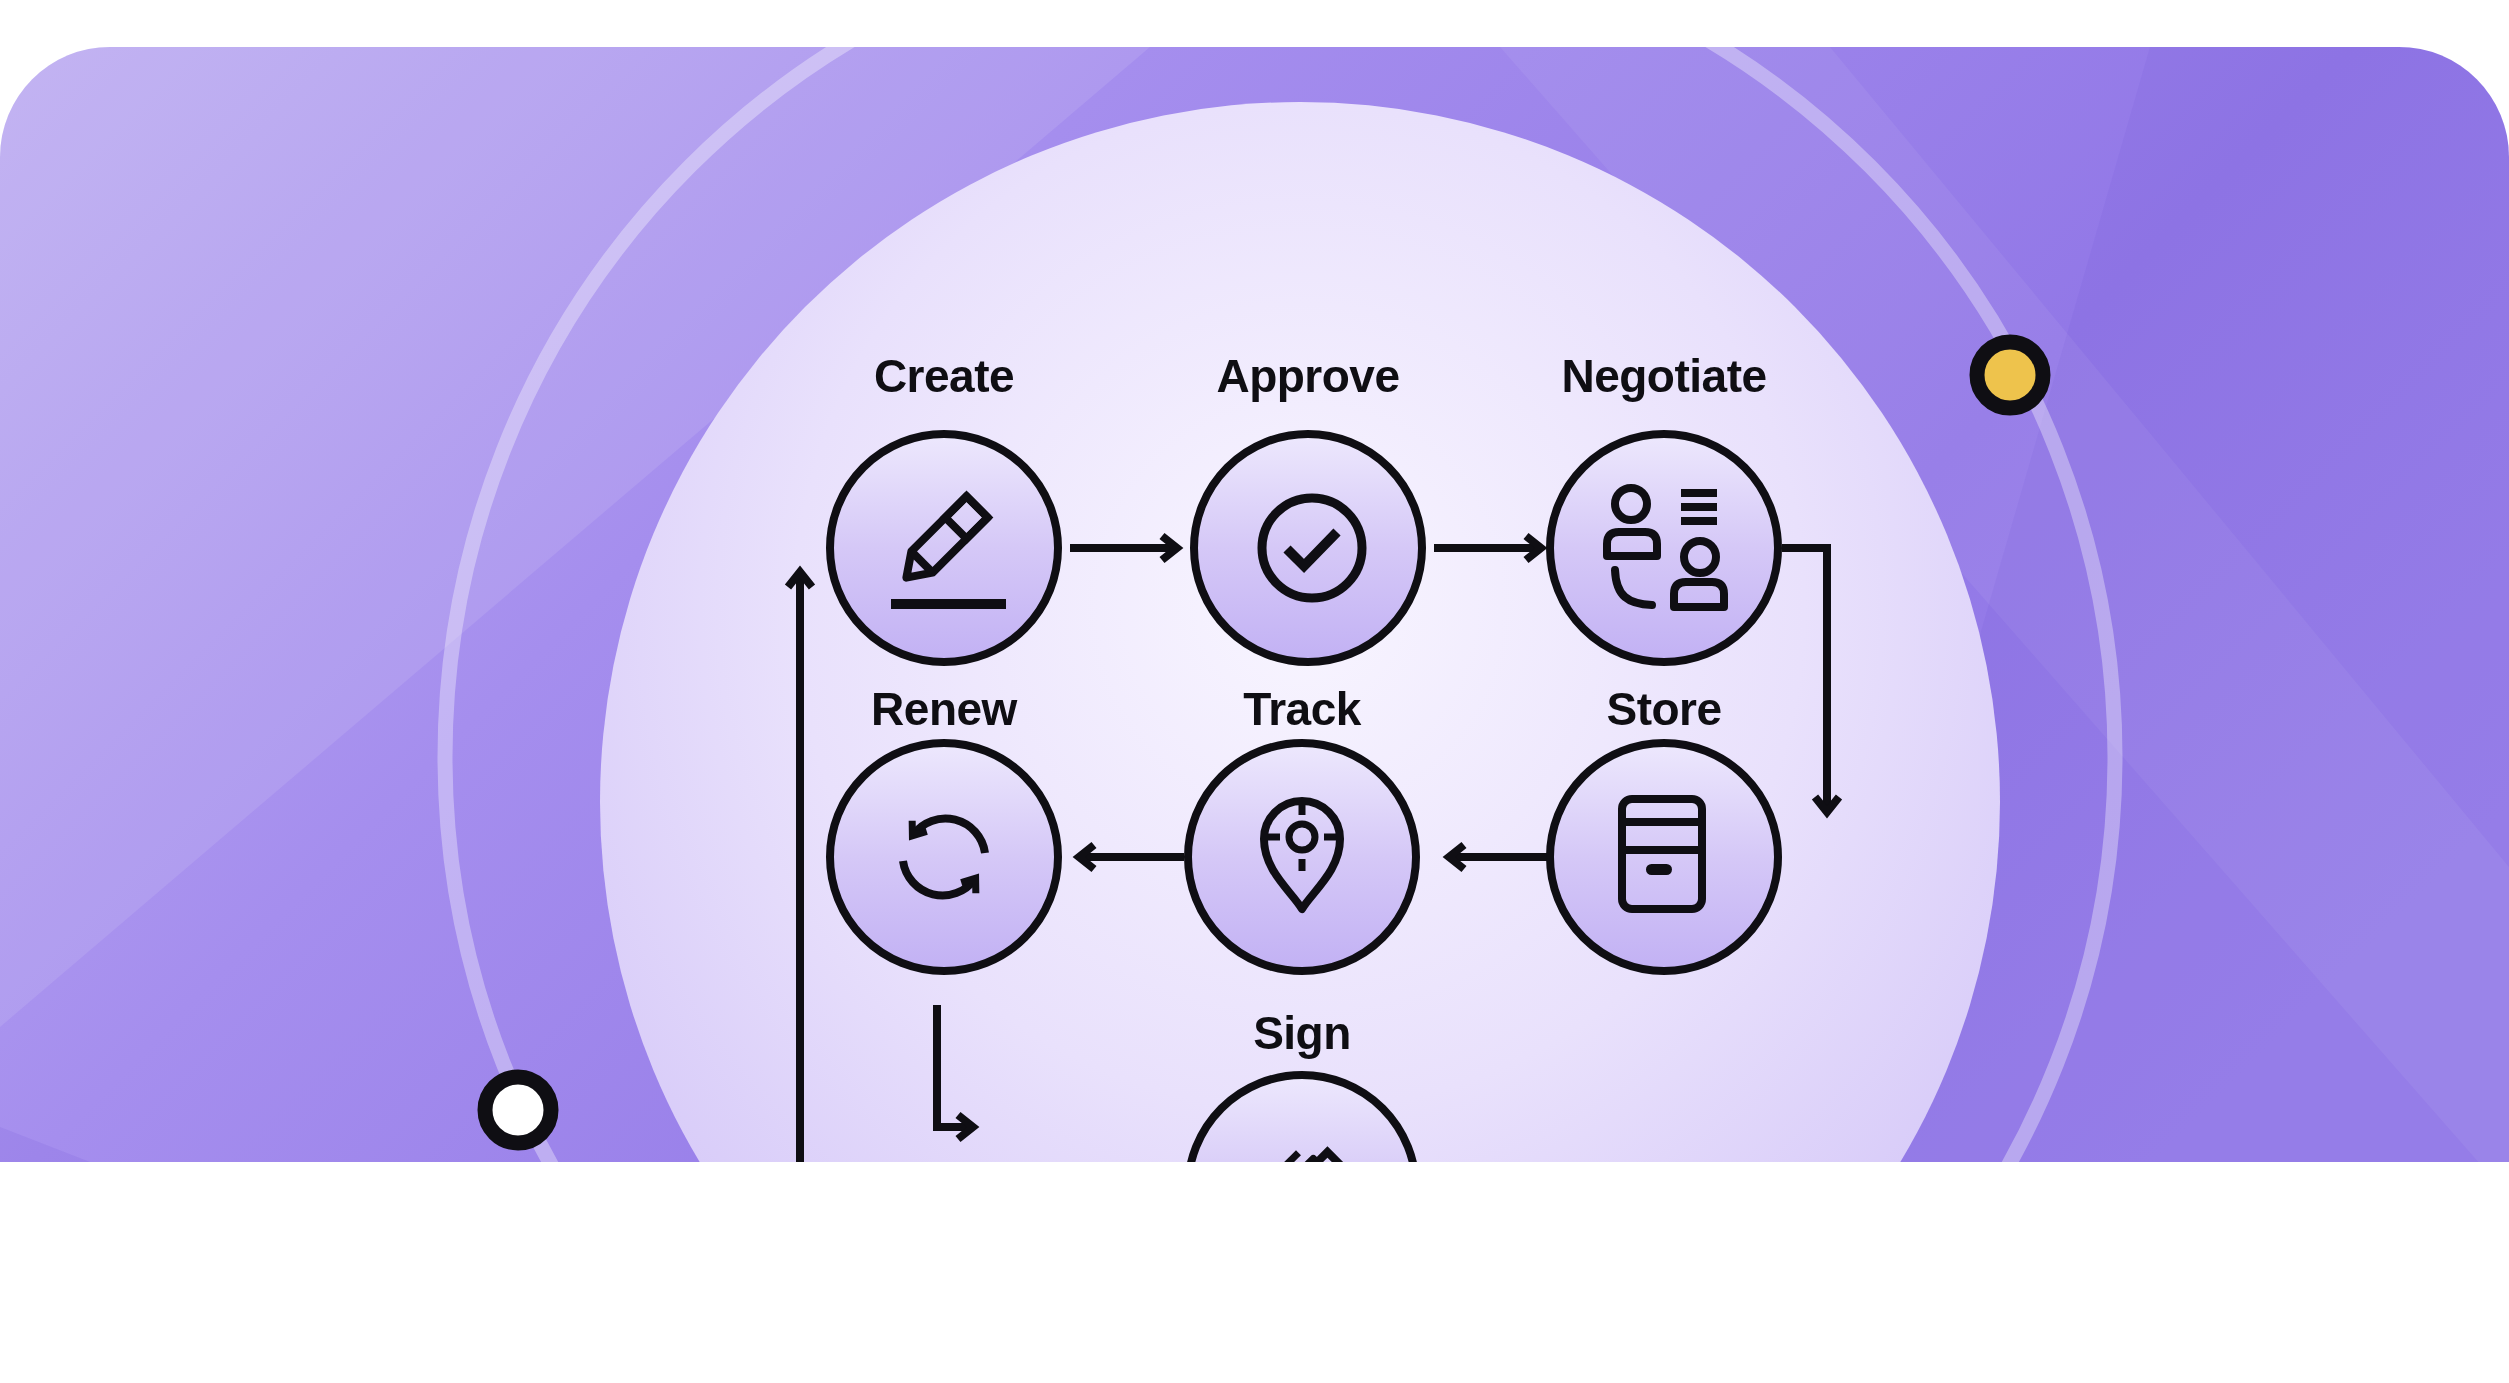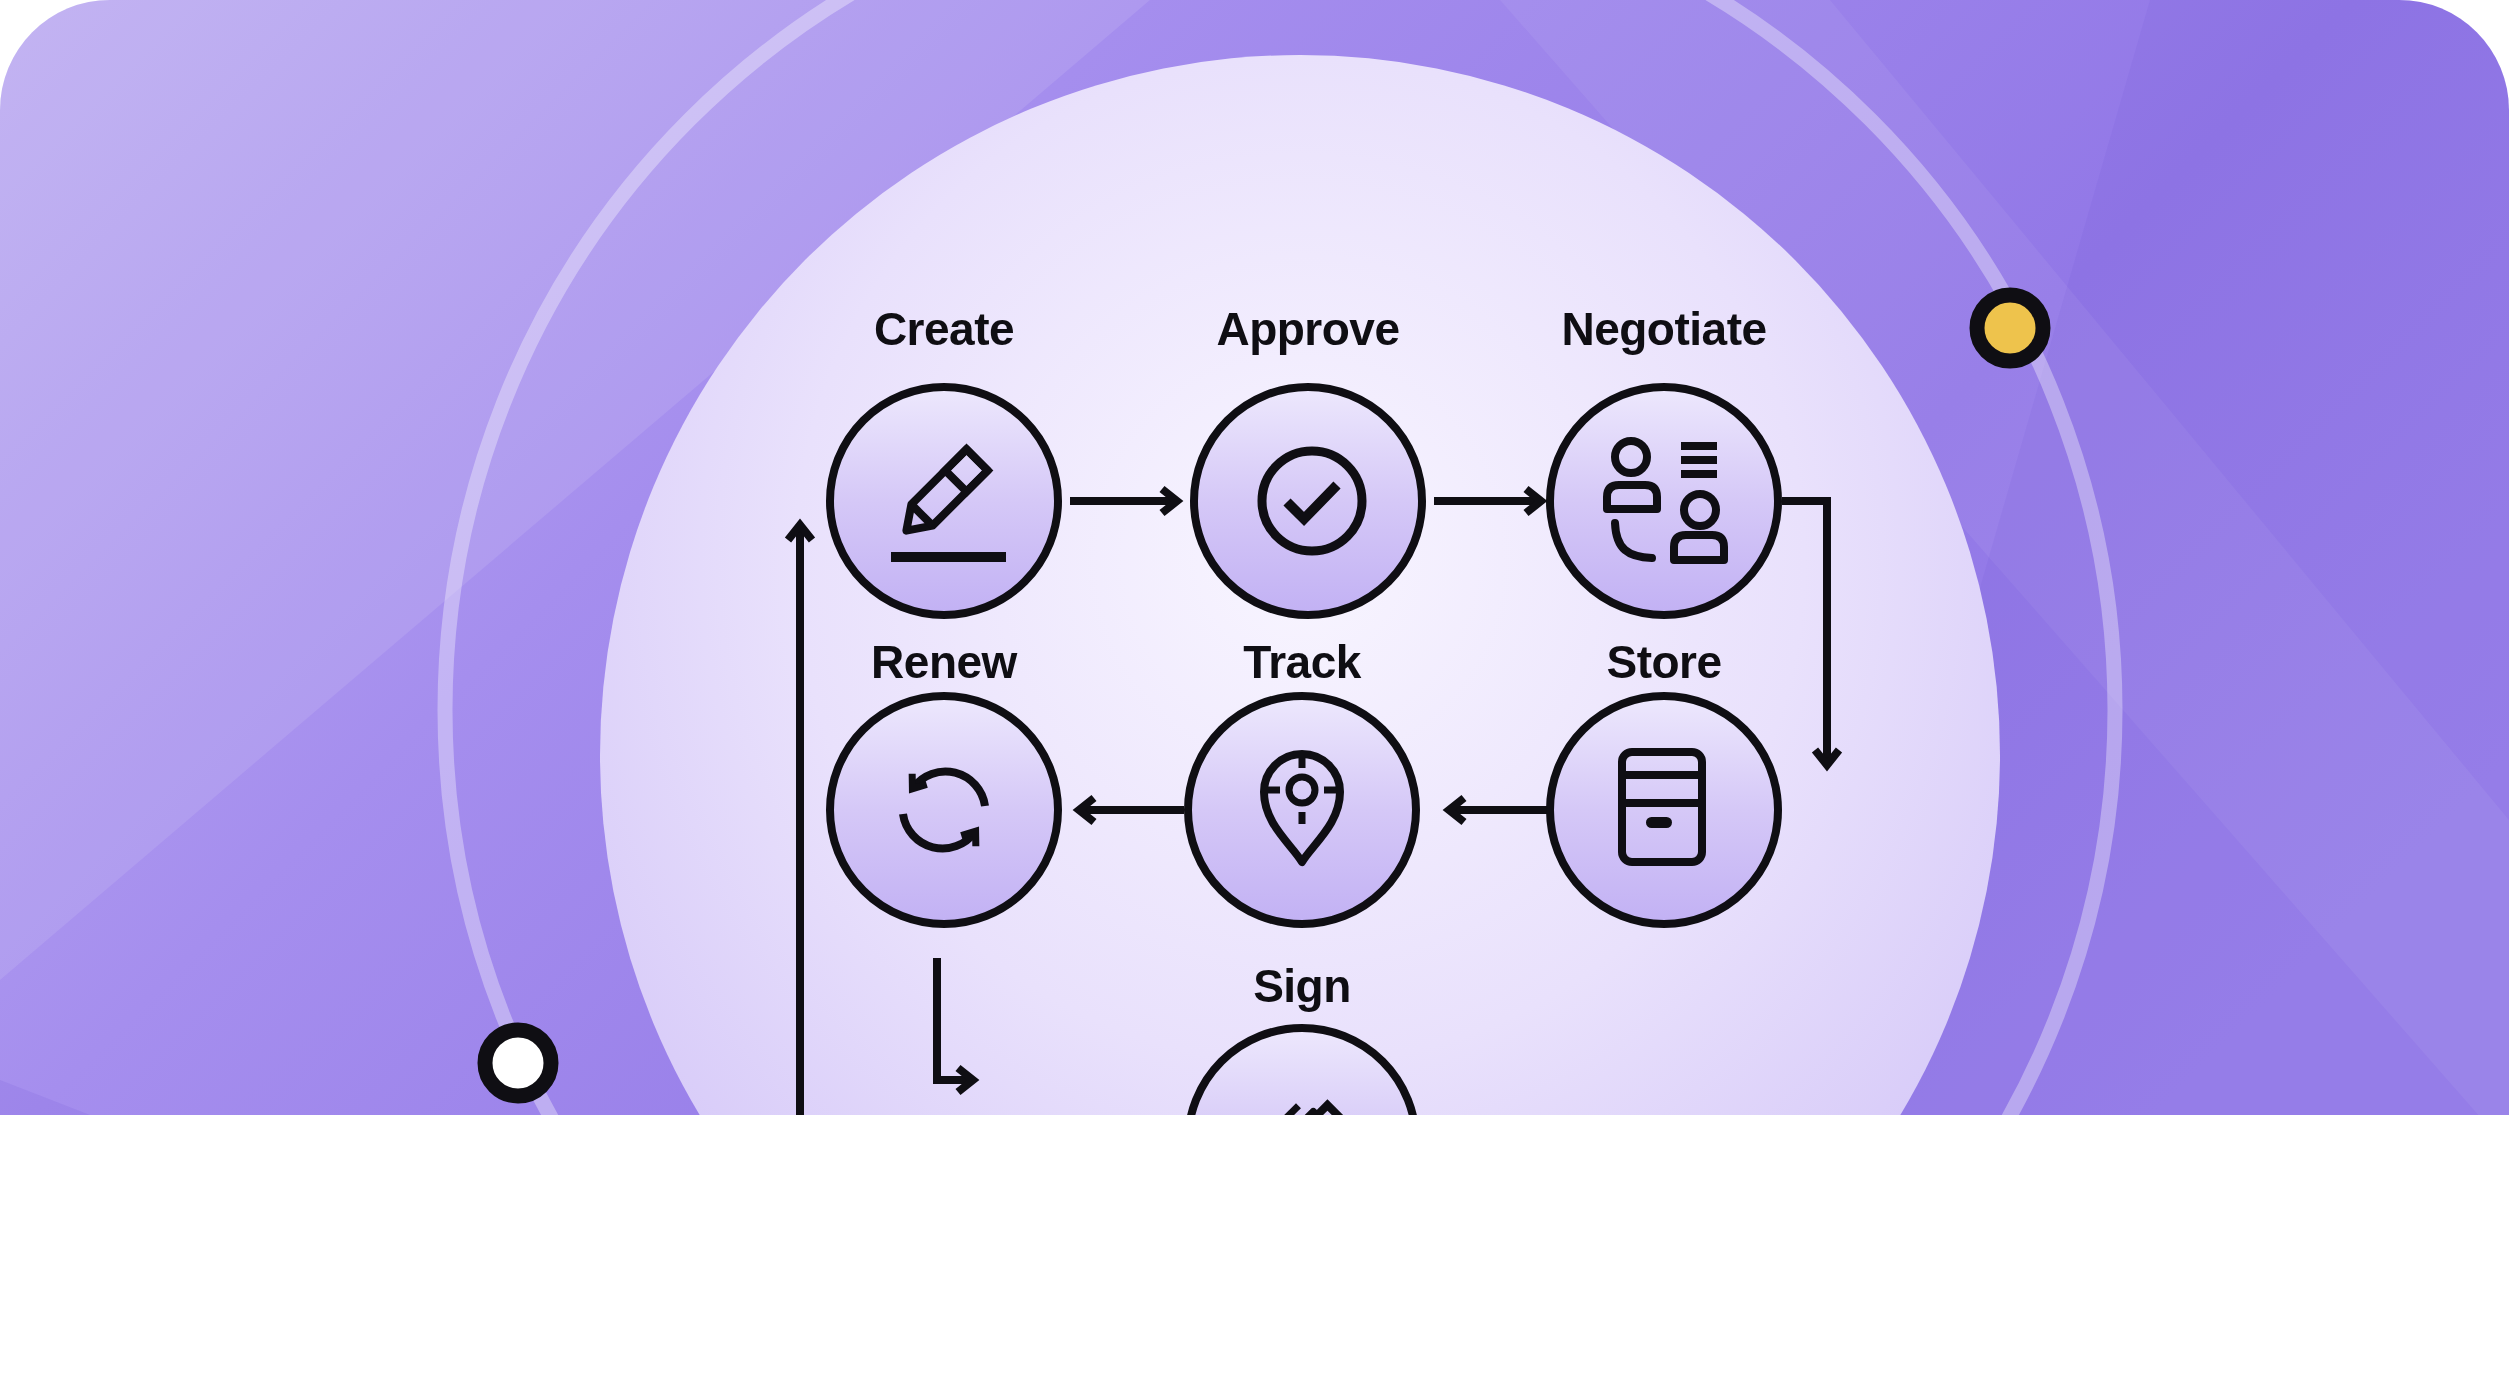--- a/index.html
+++ b/index.html
@@ -1,16 +1,16 @@
 <!DOCTYPE html>
 <html><head>
 <meta charset="utf-8">
 <style>
   html,body{margin:0;padding:0;background:#ffffff;}
-  .stage{position:relative;width:2509px;height:1115px;overflow:hidden;}
+  .stage{position:relative;width:2509px;height:1115px;overflow:hidden;margin-top:47px;}
   .stage svg{display:block;}
   .node-label{
     font-family:"Liberation Sans",sans-serif;
     font-weight:700;
     font-size:46px;
     letter-spacing:-0.5px;
     fill:#0f0e13;
     text-anchor:middle;
   }
   .flow-line{stroke:#0f0e13;stroke-width:8;fill:none;stroke-linejoin:miter;}

